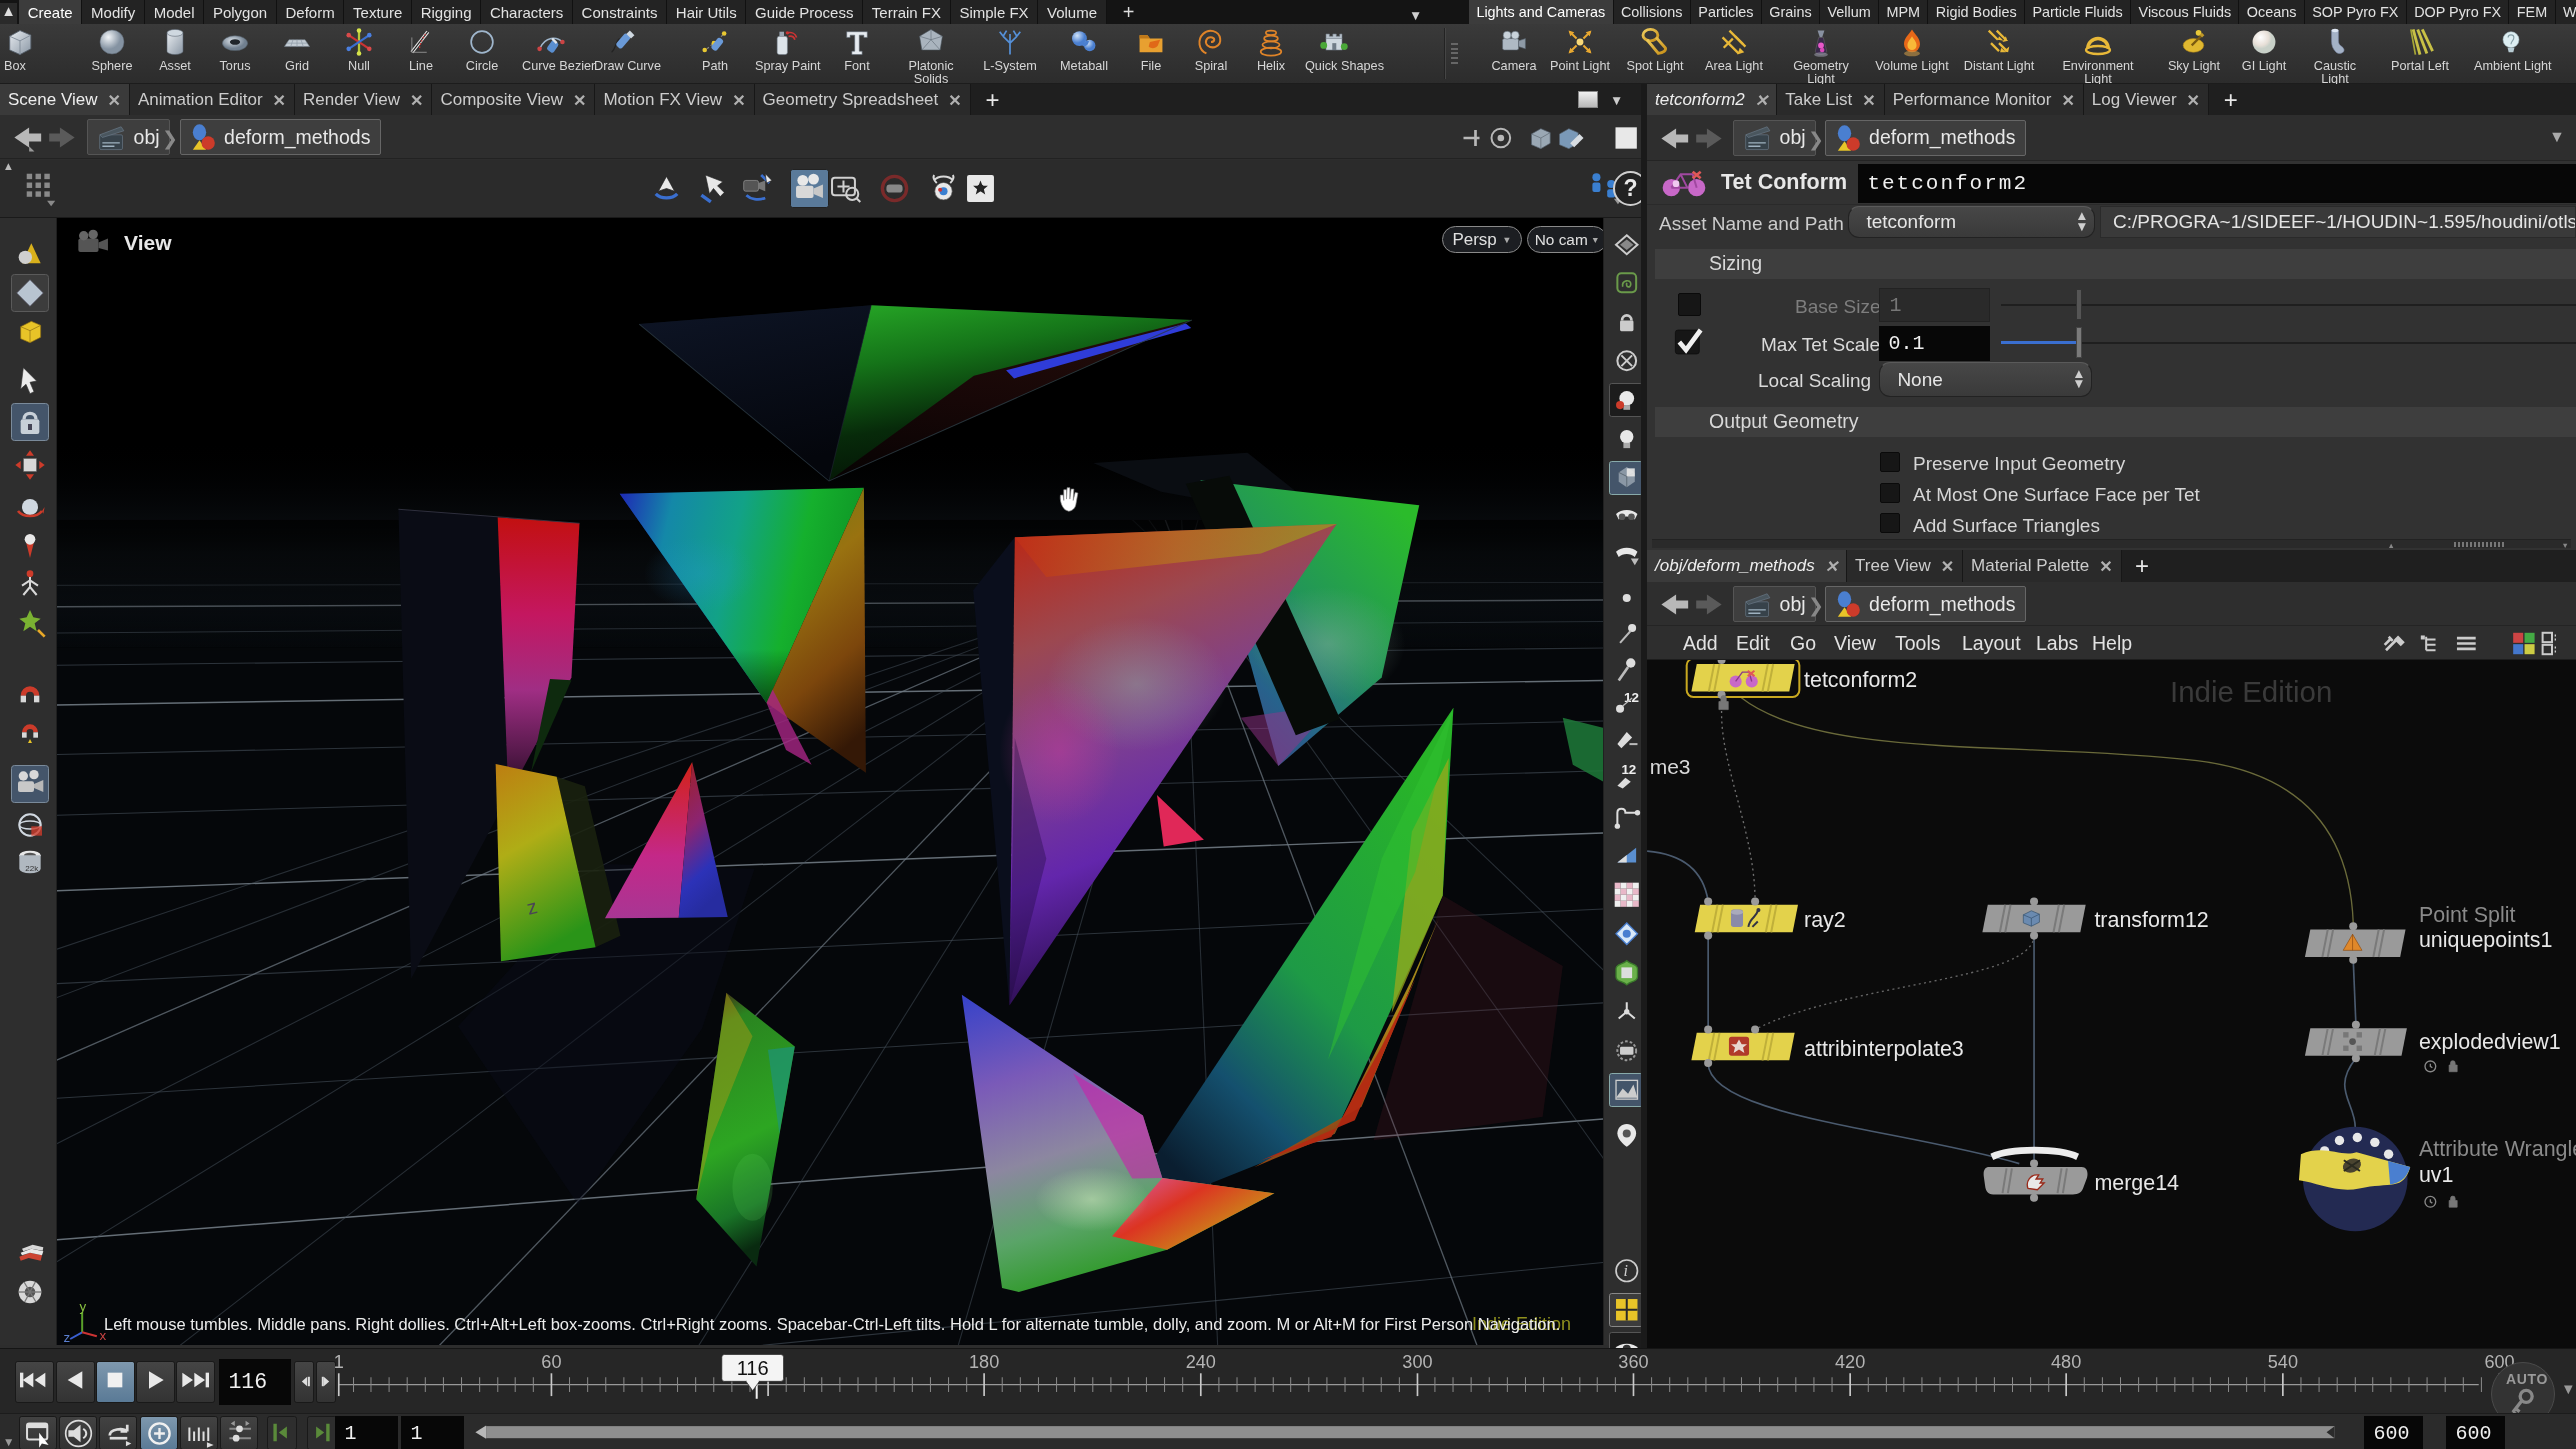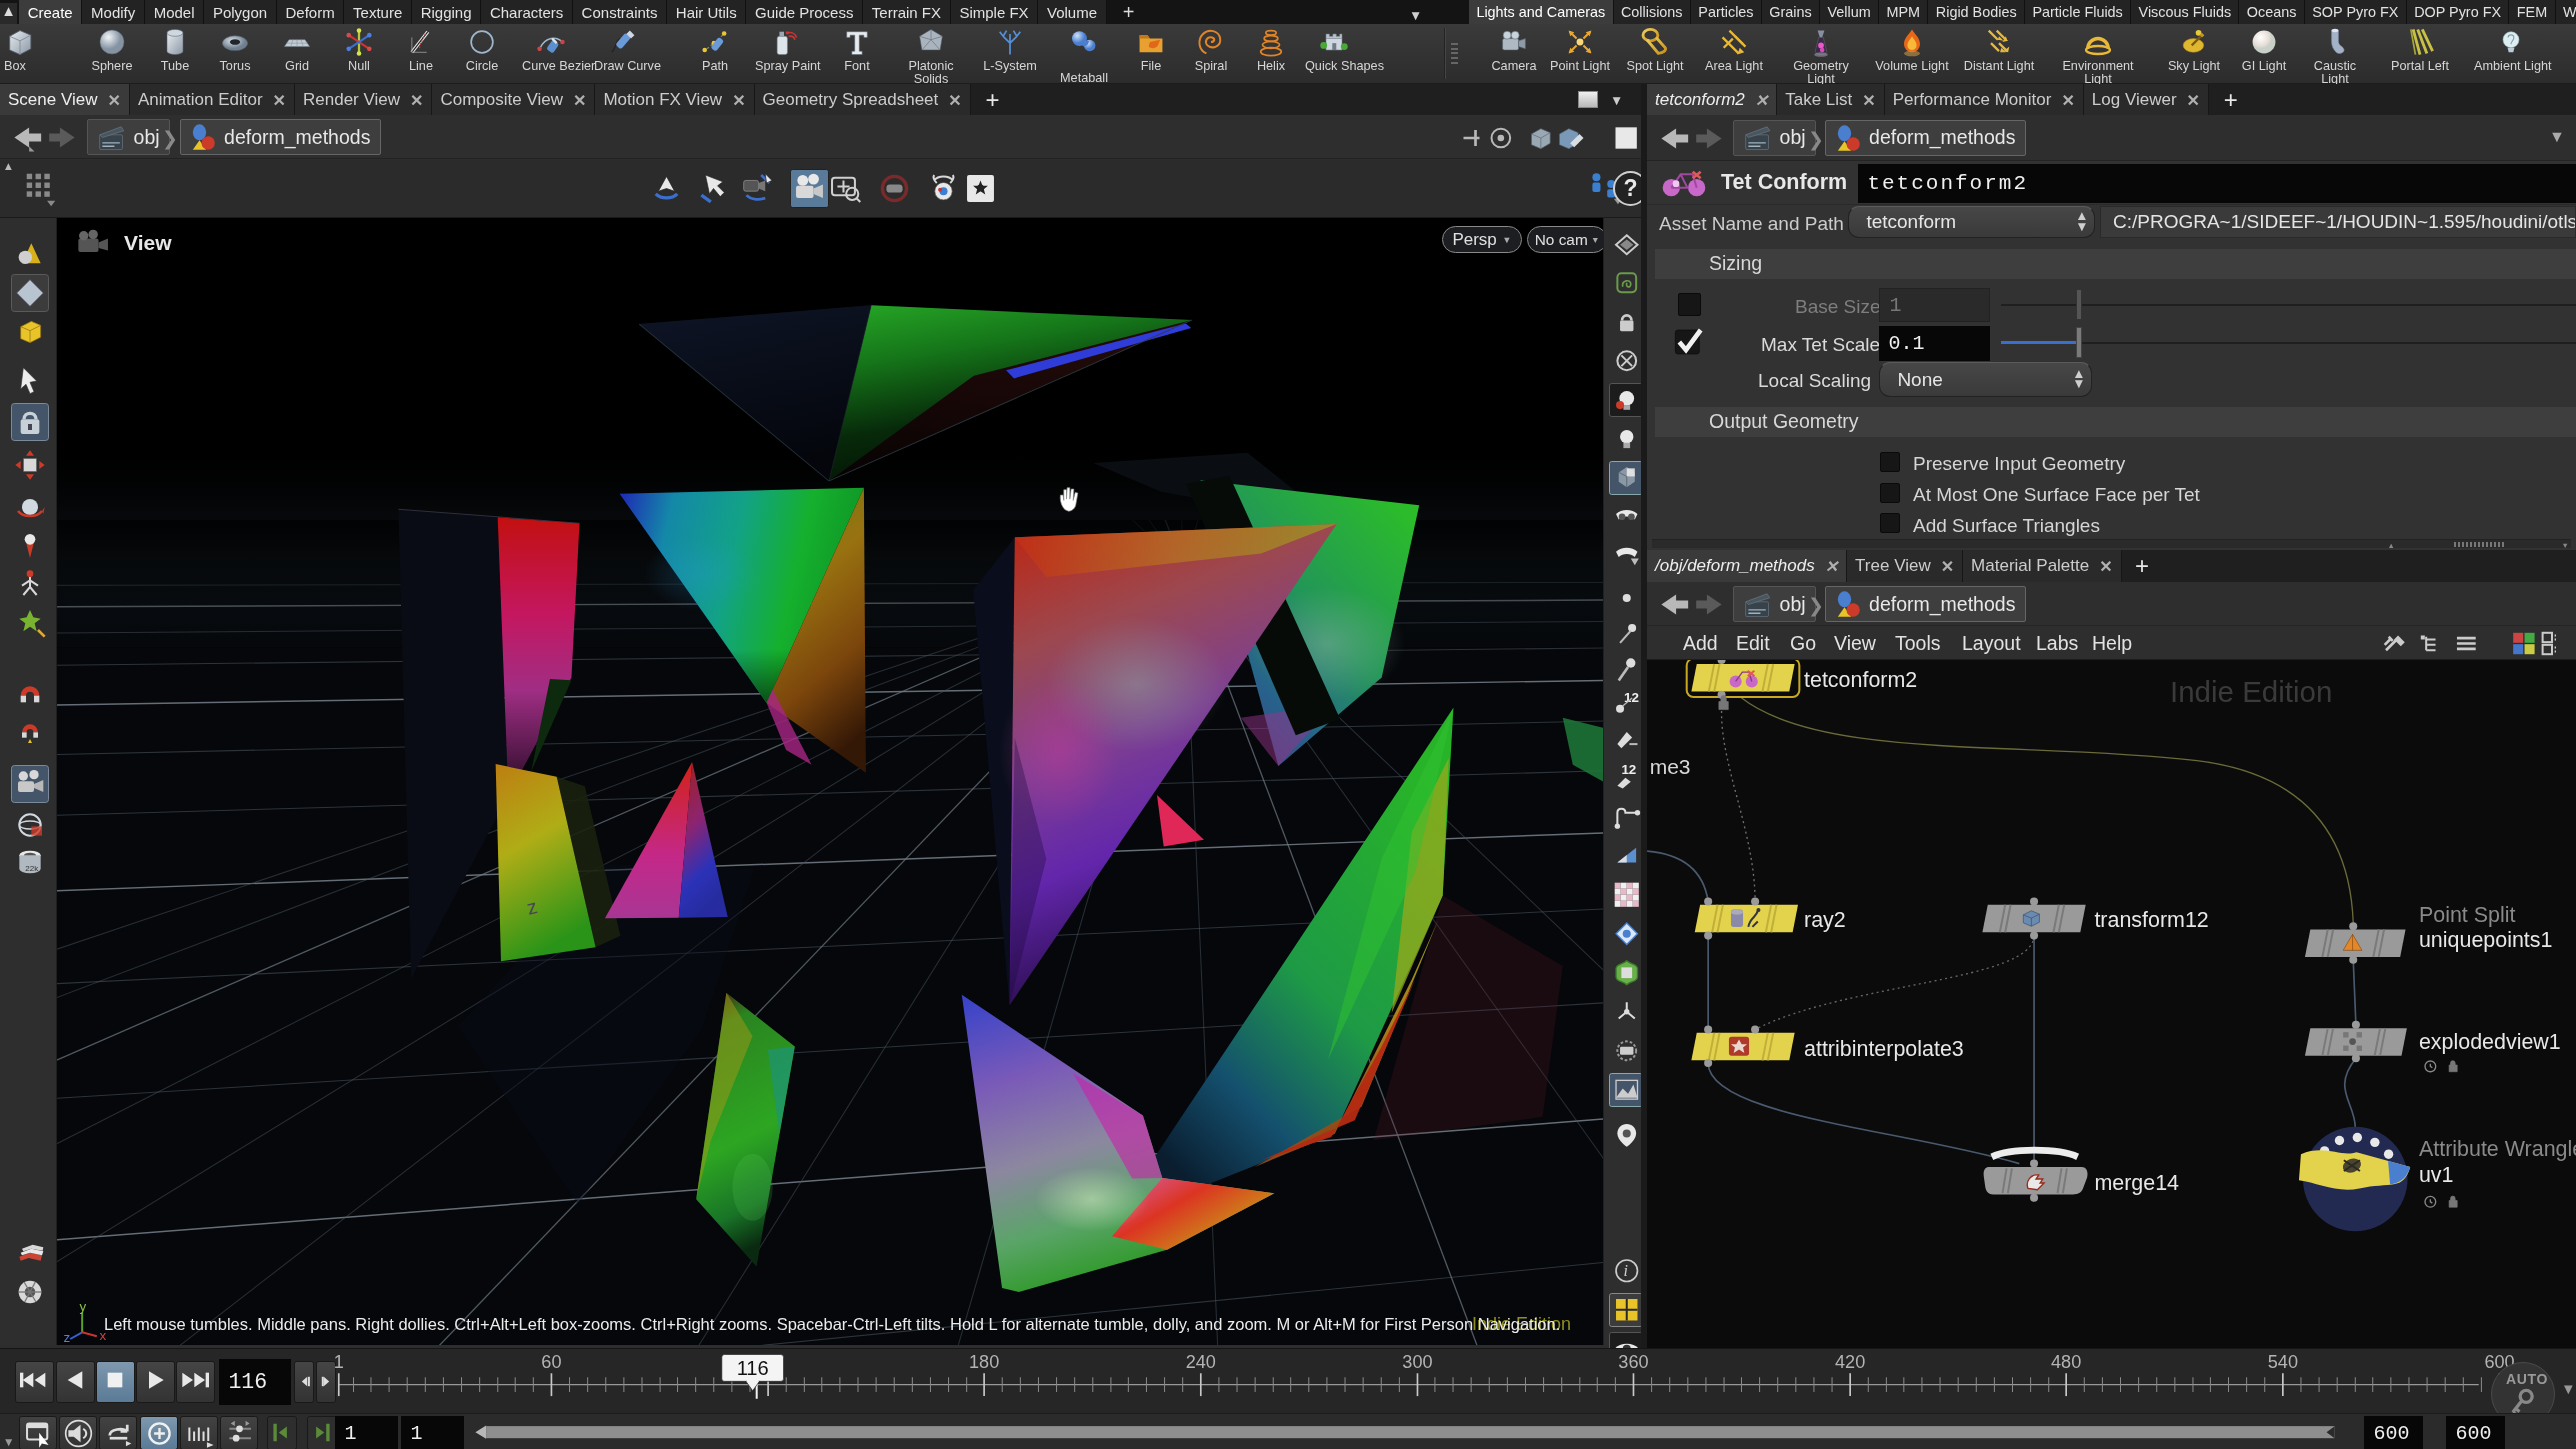--- a/index.html
+++ b/index.html
@@ -84,21 +84,21 @@
         </svg></div><div style="font-size:12.7px;line-height:12.7px;color:#d6d6d6;margin-top:0;white-space:nowrap">Sphere</div></div>
     <div class="abs" style="left:146px;top:2px;width:58px;text-align:center"><div style="display:inline-block"><svg width="32" height="32" viewBox="0 0 56 56">
           <defs>
             <linearGradient id="tg" x1="0" y1="0" x2="1" y2="1">
               <stop offset="0" stop-color="#e8ecf0"></stop>
               <stop offset="1" stop-color="#8a97a5"></stop>
             </linearGradient>
           </defs>
           <path d="M14 12 L14 44 A14 6 0 0 0 42 44 L42 12" fill="url(#tg)" stroke="#5a6470"></path>
           <ellipse cx="28" cy="12" rx="14" ry="6" fill="#cfd8e0" stroke="#5a6470"></ellipse>
-        </svg></div><div style="font-size:12.7px;line-height:12.7px;color:#d6d6d6;margin-top:0;white-space:nowrap">Tube</div></div>
+        </svg></div><div style="font-size:12.7px;line-height:12.7px;color:#d6d6d6;margin-top:0;white-space:nowrap">Asset</div></div>
     <div class="abs" style="left:206px;top:2px;width:58px;text-align:center"><div style="display:inline-block"><svg width="32" height="32" viewBox="0 0 56 56">
           <defs>
             <radialGradient id="og" cx="0.4" cy="0.35">
               <stop offset="0" stop-color="#dde4ea"></stop>
               <stop offset="1" stop-color="#718090"></stop>
             </radialGradient>
           </defs>
           <ellipse cx="28" cy="30" rx="22" ry="13" fill="url(#og)" stroke="#55606c"></ellipse>
           <ellipse cx="28" cy="28" rx="9" ry="5" fill="#20262c"></ellipse>
         </svg></div><div style="font-size:12.7px;line-height:12.7px;color:#d6d6d6;margin-top:0;white-space:nowrap">Torus</div></div>
@@ -168,21 +168,21 @@
     <div class="abs" style="left:1055px;top:2px;width:58px;text-align:center"><div style="display:inline-block"><svg width="32" height="32" viewBox="0 0 56 56">
           <defs>
             <radialGradient id="mg" cx="0.35" cy="0.3">
               <stop offset="0" stop-color="#cfe2f8"></stop>
               <stop offset="1" stop-color="#4a7fd0"></stop>
             </radialGradient>
           </defs>
           <circle cx="20" cy="22" r="13" fill="url(#mg)"></circle>
           <circle cx="38" cy="34" r="10" fill="url(#mg)"></circle>
           <path d="M26 32 Q32 34 34 26" stroke="#4a7fd0" stroke-width="6" fill="none"></path>
-        </svg></div><div style="font-size:12.7px;line-height:12.7px;color:#d6d6d6;margin-top:12px;white-space:nowrap">Metaball</div></div>
+        </svg></div><div style="font-size:12.7px;line-height:12.7px;color:#d6d6d6;margin-top:0;white-space:nowrap">Metaball</div></div>
     <div class="abs" style="left:1122px;top:2px;width:58px;text-align:center"><div style="display:inline-block"><svg width="32" height="32" viewBox="0 0 56 56">
           <path d="M8 16 L22 16 L26 22 L48 22 L48 46 L8 46 Z" fill="#e8a030"></path>
           <path d="M8 16 L22 16 L26 22 L8 22 Z" fill="#c07818"></path>
           <path d="M26 28 L44 24 L40 34 C36 40 28 40 24 36 Z" fill="#e06818"></path>
         </svg></div><div style="font-size:12.7px;line-height:12.7px;color:#d6d6d6;margin-top:0;white-space:nowrap">File</div></div>
     <div class="abs" style="left:1182px;top:2px;width:58px;text-align:center"><div style="display:inline-block"><svg width="32" height="32" viewBox="0 0 56 56">
           <path d="M28 28 C34 28 36 22 30 20 C20 18 16 28 22 34 C32 42 46 34 44 22 C42 8 24 4 14 14 C4 24 6 42 20 48" fill="none" stroke="#e08428" stroke-width="3.5"></path>
         </svg></div><div style="font-size:12.7px;line-height:12.7px;color:#d6d6d6;margin-top:0;white-space:nowrap">Spiral</div></div>
     <div class="abs" style="left:1242px;top:2px;width:58px;text-align:center"><div style="display:inline-block"><svg width="32" height="32" viewBox="0 0 56 56">
           <g fill="none" stroke="#e08428" stroke-width="3">

